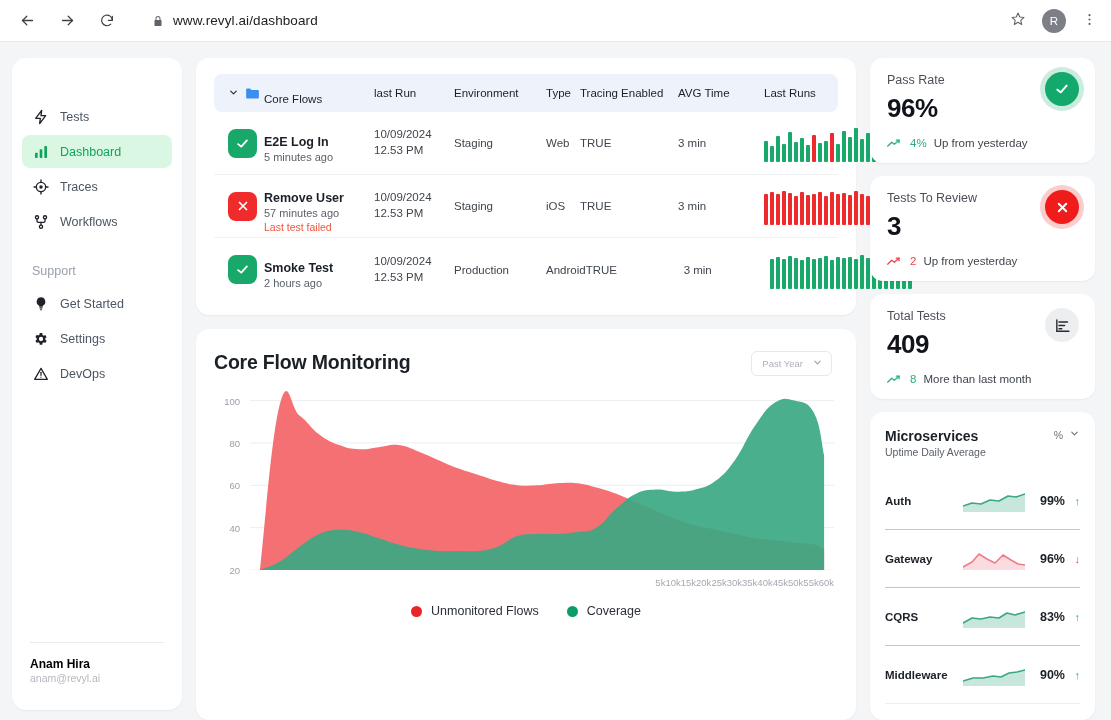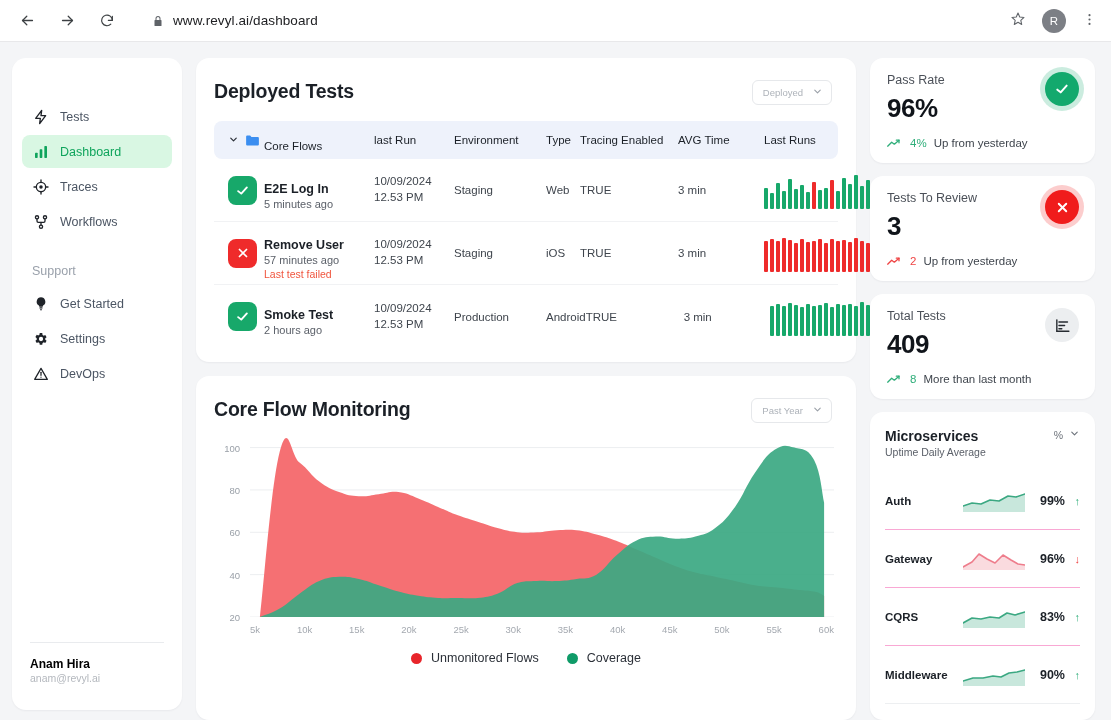--- a/index.html
+++ b/index.html
@@ -140,21 +140,21 @@
   .y-axis {
     position: absolute; left: 0; top: 0; bottom: 0; width: 34px;
   }
   .y-tick {
     position: absolute; right: 6px; font-size: 9.5px; color: #9aa0a8;
     transform: translateY(-50%);
   }
   .plot { position: absolute; left: 38px; right: 6px; top: 0; bottom: 0; }
   .plot svg { width: 100%; height: 100%; display: block; }
   .x-axis {
-    display: flex; margin: 7px 6px 0 38px; justify-content: space-between;
+    display: flex; margin: 7px 6px 0 38px; justify-content: flex-end;
   }
   .x-tick { font-size: 9.5px; color: #a4a9b0; }
   .legend {
     display: flex; align-items: center; justify-content: center;
     gap: 28px; padding: 16px 0 18px;
   }
   .lg-item { display: flex; align-items: center; gap: 9px; font-size: 12.5px; color: #2b3038; }
   .lg-dot { width: 11px; height: 11px; border-radius: 50%; }
 
   
@@ -343,31 +343,20 @@
     <div class="sb-divider"></div>
     <div class="user-box">
       <div class="user-name">Anam Hira</div>
       <div class="user-mail">anam@revyl.ai</div>
     </div>
   </aside>
 
   <main class="center">
 
     <section class="card">
-      <div class="card-head">
-        <h1 class="card-title">Deployed Tests</h1>
-        <div class="select-pill">
-          <span>Deployed</span>
-          <span class="chev">
-            <svg viewBox="0 0 24 24" width="11" height="11" fill="none" stroke="#9aa0a8" stroke-width="2.4" stroke-linecap="round" stroke-linejoin="round">
-                <polyline points="6 9 12 15 18 9"></polyline>
-              </svg>
-          </span>
-        </div>
-      </div>
 
       <div class="tbl">
         <div class="tbl-head">
           <span class="th-chev">
             <svg viewBox="0 0 24 24" width="11" height="11" fill="none" stroke="#2b3038" stroke-width="2.6" stroke-linecap="round" stroke-linejoin="round">
                 <polyline points="6 9 12 15 18 9"></polyline>
               </svg>
           </span>
           <span class="folder-ic">
             <svg viewBox="0 0 24 24" width="17" height="17" fill="#3b8ef0">

